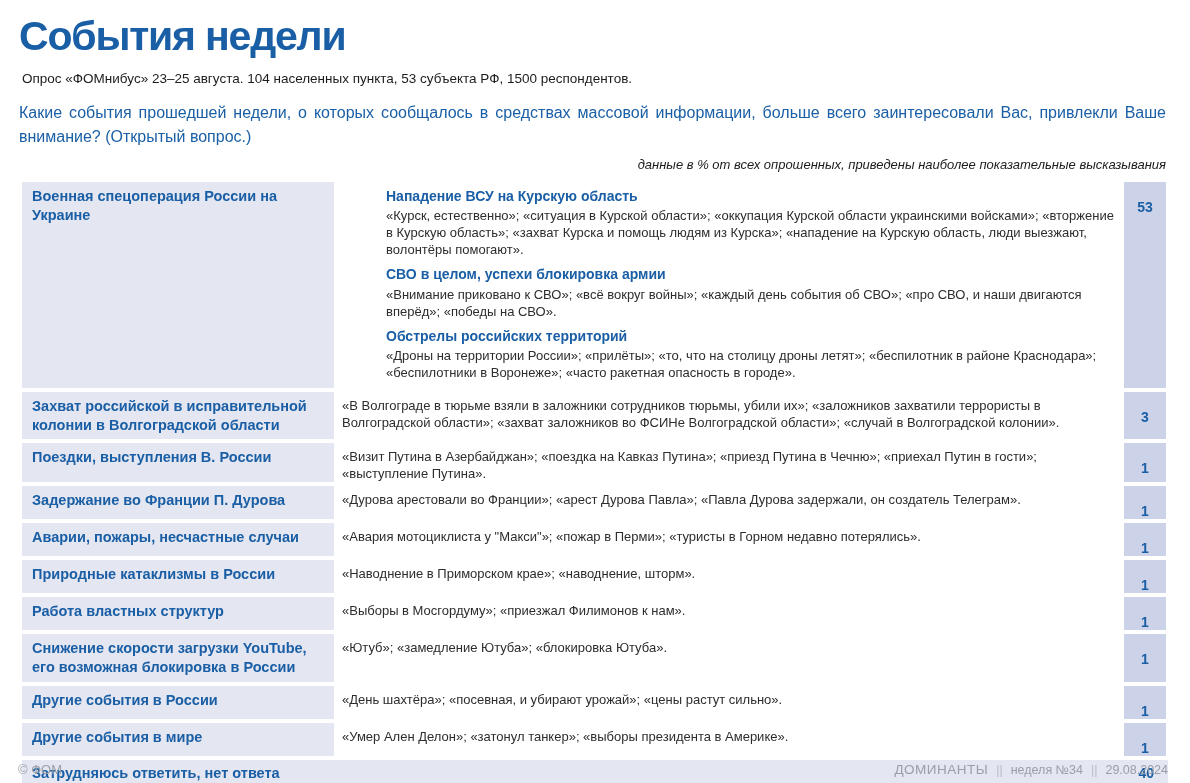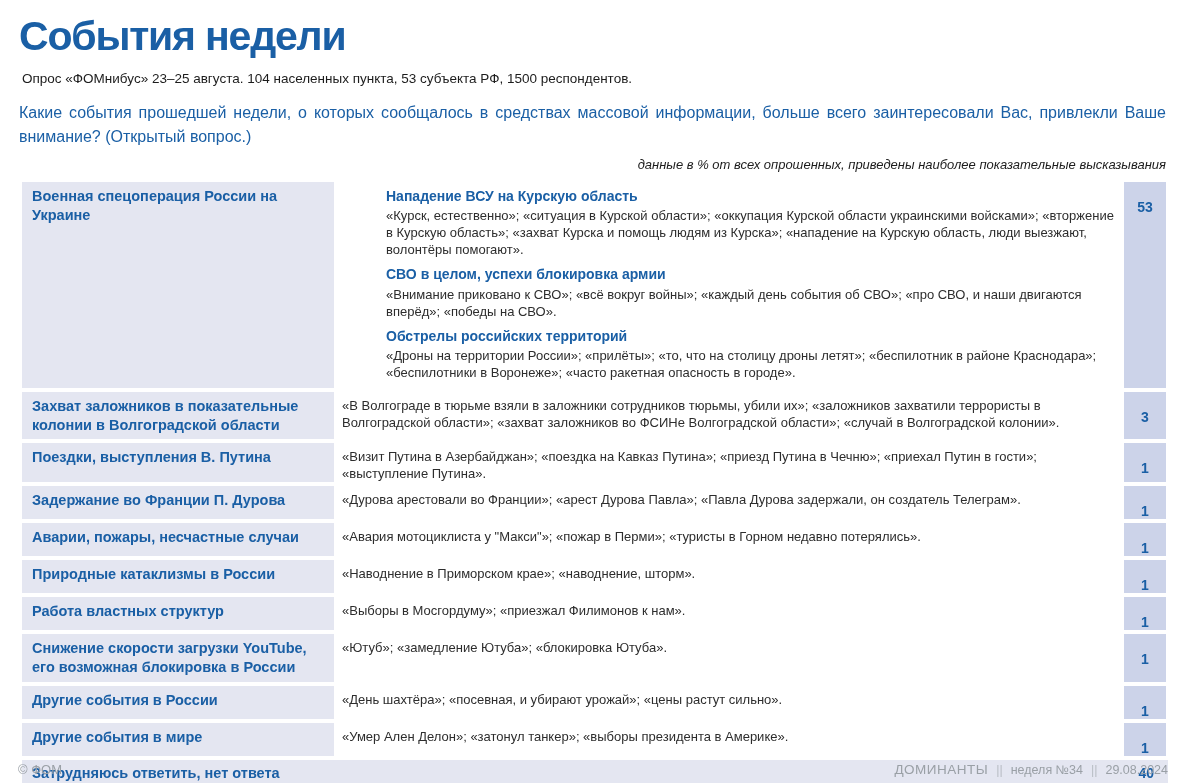--- a/index.html
+++ b/index.html
@@ -130,30 +130,30 @@
           <div class="g-val">3</div>
           <p class="q">«Дроны на территории России»; «прилёты»; «то, что на столицу дроны летят»; «беспилотник в районе Краснодара»; «беспилотники в Воронеже»; «часто ракетная опасность в городе».</p>
         </div>
       </div>
       <div class="total">
         <span>53</span>
       </div>
     </div>
 
     <div class="row">
-      <div class="cat"><span>Захват заложников в показательные колонии в Волгоградской области</span></div>
+      <div class="cat"><span>Захват российской в исправительной колонии в Волгоградской области</span></div>
       <div class="quotes">
           <p class="q">«В Волгограде в тюрьме взяли в заложники сотрудников тюрьмы, убили их»; «заложников захватили террористы в Волгоградской области»; «захват заложников во ФСИНе Волгоградской области»; «случай в Волгоградской колонии».</p>
         </div>
       <div class="val"></div>
       <div class="total"><span>3</span></div>
     </div>
 
     <div class="row">
-      <div class="cat"><span>Поездки, выступления В. Путина</span></div>
+      <div class="cat"><span>Поездки, выступления В. России</span></div>
       <div class="quotes">
           <p class="q">«Визит Путина в Азербайджан»; «поездка на Кавказ Путина»; «приезд Путина в Чечню»; «приехал Путин в гости»; «выступление Путина».</p>
         </div>
       <div class="val"></div>
       <div class="total"><span>1</span></div>
     </div>
 
     <div class="row">
       <div class="cat"><span>Задержание во Франции П. Дурова</span></div>
       <div class="quotes">

